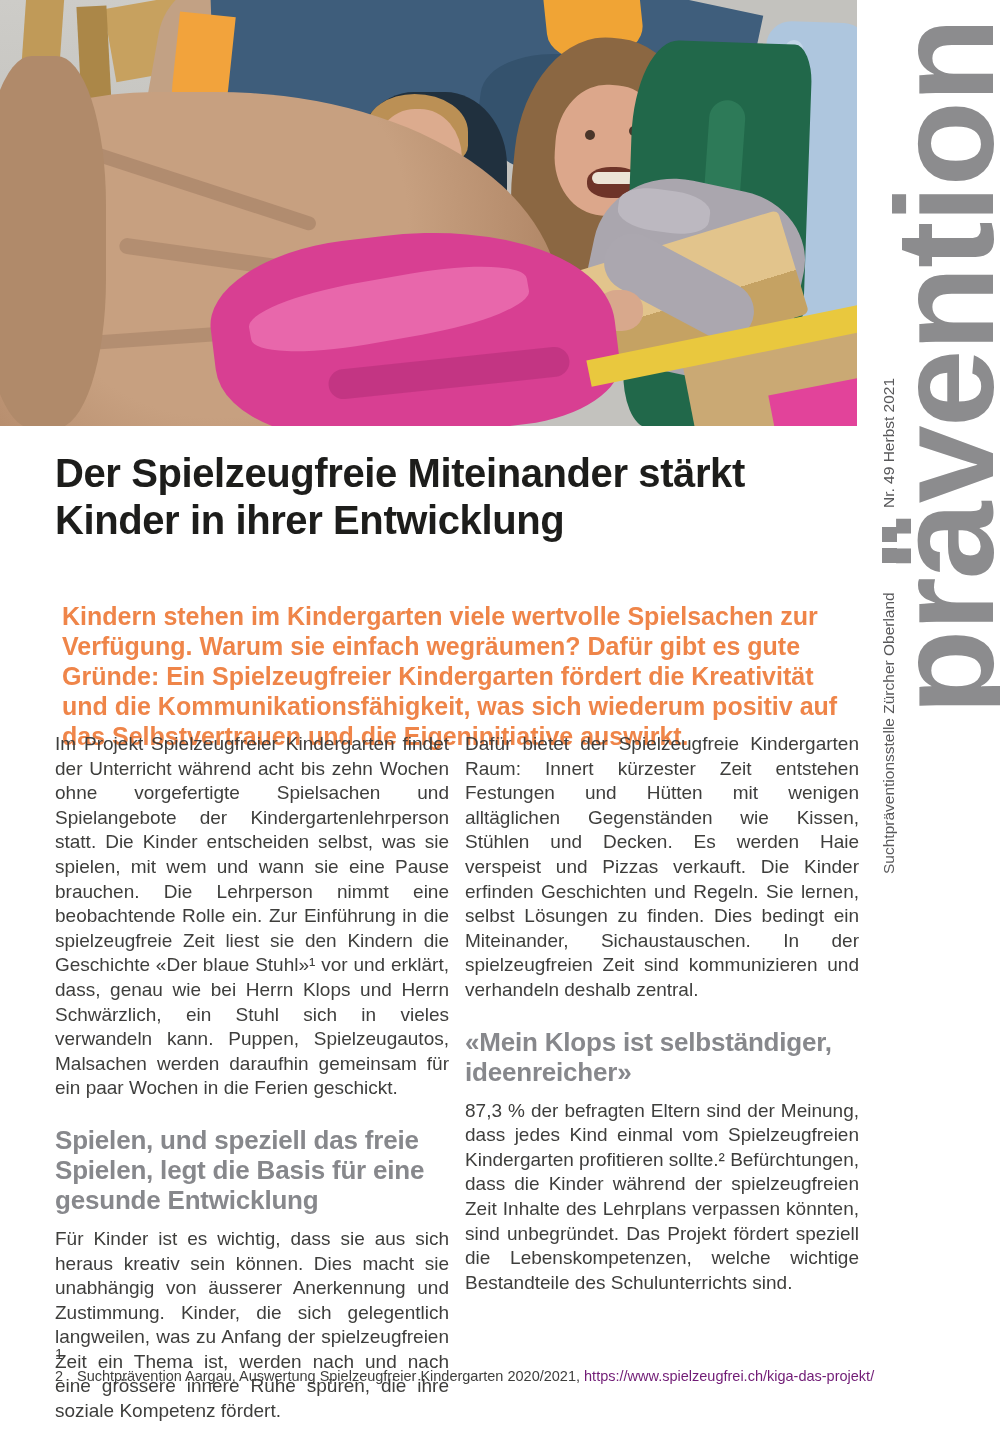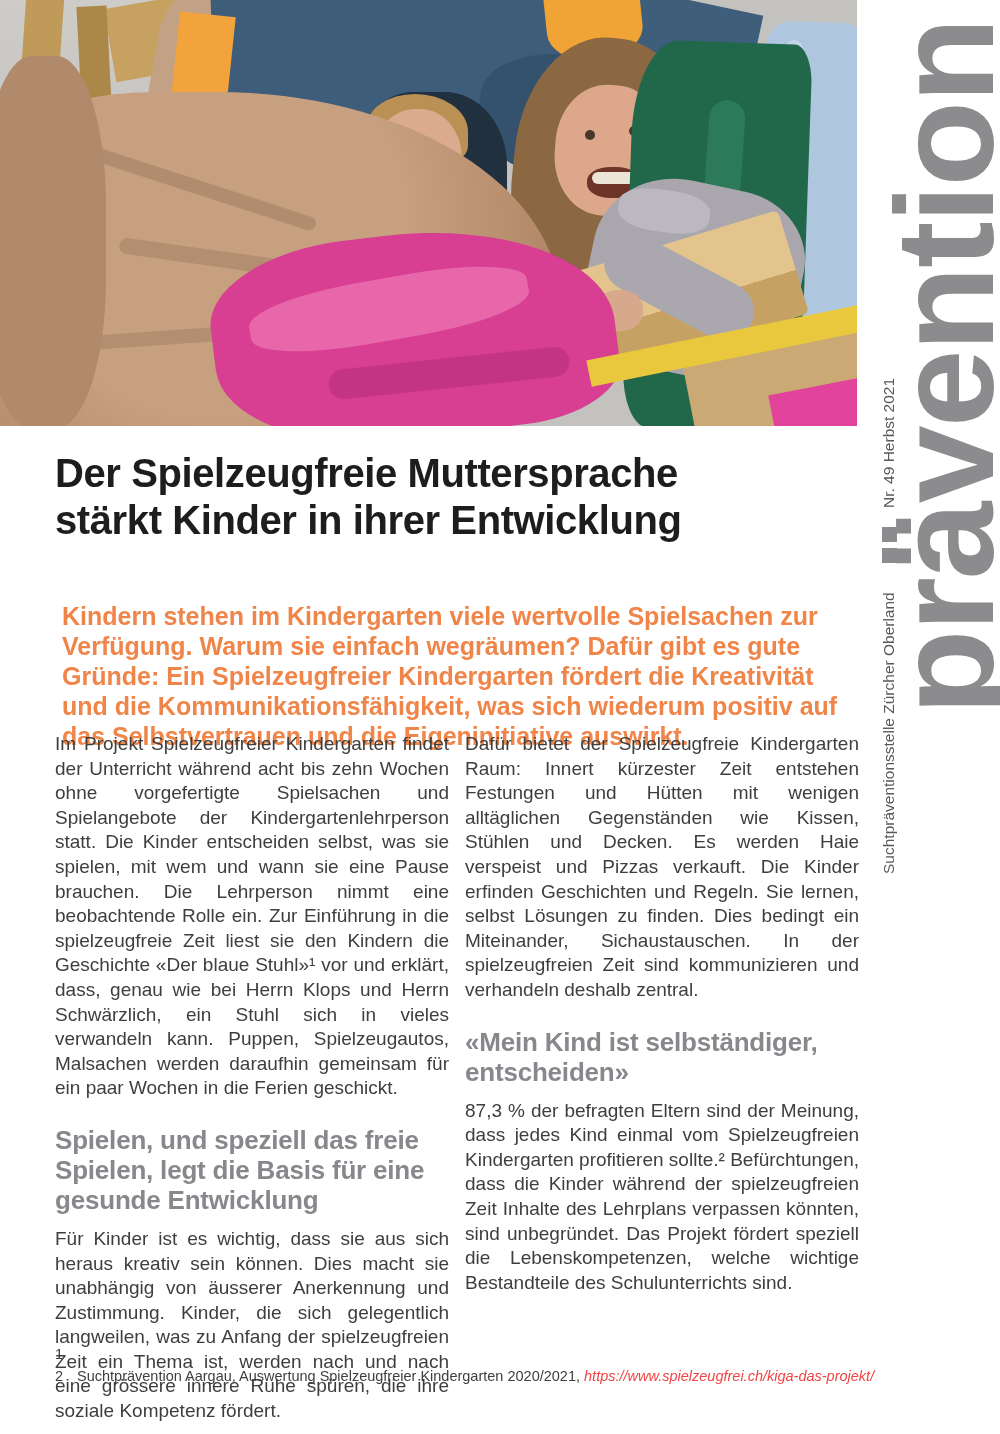--- a/index.html
+++ b/index.html
@@ -82,21 +82,21 @@
   .article-lead{left:55px;top:594px;width:804px;margin:7px;font-size:25px;line-height:30px;
                 font-weight:bold;color:#ef8549;}
   .columns{left:55px;top:732px;width:804px;display:flex;gap:16px;}
   .col{flex:1;font-size:19px;line-height:24.6px;color:#3e3e3c;text-align:justify;}
   .col p{margin:0 0 24px;}
   .col h2{margin:2px 0 12px;font-size:26px;line-height:30px;font-weight:bold;
           color:#87888c;text-align:left;letter-spacing:-0.2px;}
   .footnotes{left:55px;top:1344px;width:900px;font-size:14.5px;line-height:21.5px;color:#3e3e3c;}
   .fn{display:flex;}
   .fn-num{width:22px;flex:0 0 22px;}
-  .fn-link{color:#ef4444;text-decoration:none;font-style:italic;}
+  .fn-link{color:#701a75;text-decoration:none;}
 </style>
 </head>
 <body>
 
 <div class="page">
 
   <div class="photo" role="img" aria-label="Zwei lachende Kinder schauen aus einer aus Decken gebauten Höhle im Kindergarten">
     <div class="ph-floor"></div>
     <div class="ph-rail"></div>
     <div class="ph-leg1"></div>
@@ -152,33 +152,33 @@
     <div class="abs vtext masthead-logo">prävention</div>
     <div class="abs vtext masthead-issue">Nr. 49 Herbst 2021</div>
     <div class="abs umlaut-dots">
       <span></span>
         <span></span>
     </div>
     <div class="abs vtext masthead-org">Suchtpräventionsstelle Zürcher Oberland</div>
   </aside>
 
   <main>
-    <h1 class="abs article-title">Der Spielzeugfreie Muttersprache stärkt Kinder in ihrer Entwicklung</h1>
+    <h1 class="abs article-title">Der Spielzeugfreie Miteinander stärkt Kinder in ihrer Entwicklung</h1>
 
     <p class="abs article-lead">Kindern stehen im Kindergarten viele wertvolle Spielsachen zur Verfügung. Warum sie einfach wegräumen? Dafür gibt es gute Gründe: Ein Spielzeugfreier Kindergarten fördert die Kreativität und die Kommunikationsfähigkeit, was sich wiederum positiv auf das Selbstvertrauen und die Eigeninitiative auswirkt.</p>
 
     <div class="abs columns">
       <div class="col" lang="de">
         <p>Im Projekt Spielzeugfreier Kindergarten findet der Unterricht während acht bis zehn Wochen ohne vorgefertigte Spielsachen und Spielangebote der Kindergartenlehrperson statt. Die Kinder entscheiden selbst, was sie spielen, mit wem und wann sie eine Pause brauchen. Die Lehrperson nimmt eine beobachtende Rolle ein. Zur Einführung in die spielzeugfreie Zeit liest sie den Kindern die Geschichte «Der blaue Stuhl»¹ vor und erklärt, dass, genau wie bei Herrn Klops und Herrn Schwärzlich, ein Stuhl sich in vieles verwandeln kann. Puppen, Spielzeugautos, Malsachen werden daraufhin gemeinsam für ein paar Wochen in die Ferien geschickt.</p>
         <h2>Spielen, und speziell das freie Spielen, legt die Basis für eine gesunde Entwicklung</h2>
         <p>Für Kinder ist es wichtig, dass sie aus sich heraus kreativ sein können. Dies macht sie unabhängig von äusserer Anerkennung und Zustimmung. Kinder, die sich gelegentlich langweilen, was zu Anfang der spielzeugfreien Zeit ein Thema ist, werden nach und nach eine grössere innere Ruhe spüren, die ihre soziale Kompetenz fördert.</p>
       </div>
       <div class="col" lang="de">
         <p>Dafür bietet der Spielzeugfreie Kindergarten Raum: Innert kürzester Zeit entstehen Festungen und Hütten mit wenigen alltäglichen Gegenständen wie Kissen, Stühlen und Decken. Es werden Haie verspeist und Pizzas verkauft. Die Kinder erfinden Geschichten und Regeln. Sie lernen, selbst Lösungen zu finden. Dies bedingt ein Miteinander, Sichaustauschen. In der spielzeugfreien Zeit sind kommunizieren und verhandeln deshalb zentral.</p>
-        <h2>«Mein Kind ist selbständiger, entscheiden»</h2>
+        <h2>«Mein Klops ist selbständiger, ideenreicher»</h2>
         <p>87,3 % der befragten Eltern sind der Meinung, dass jedes Kind einmal vom Spielzeugfreien Kindergarten profitieren sollte.² Befürchtungen, dass die Kinder während der spielzeugfreien Zeit Inhalte des Lehrplans verpassen könnten, sind unbegründet. Das Projekt fördert speziell die Lebenskompetenzen, welche wichtige Bestandteile des Schulunterrichts sind.</p>
       </div>
     </div>
 
     <div class="abs footnotes">
       <div class="fn">
         <span class="fn-num">1</span>
       </div>
       <div class="fn">
         <span class="fn-num">2</span>

